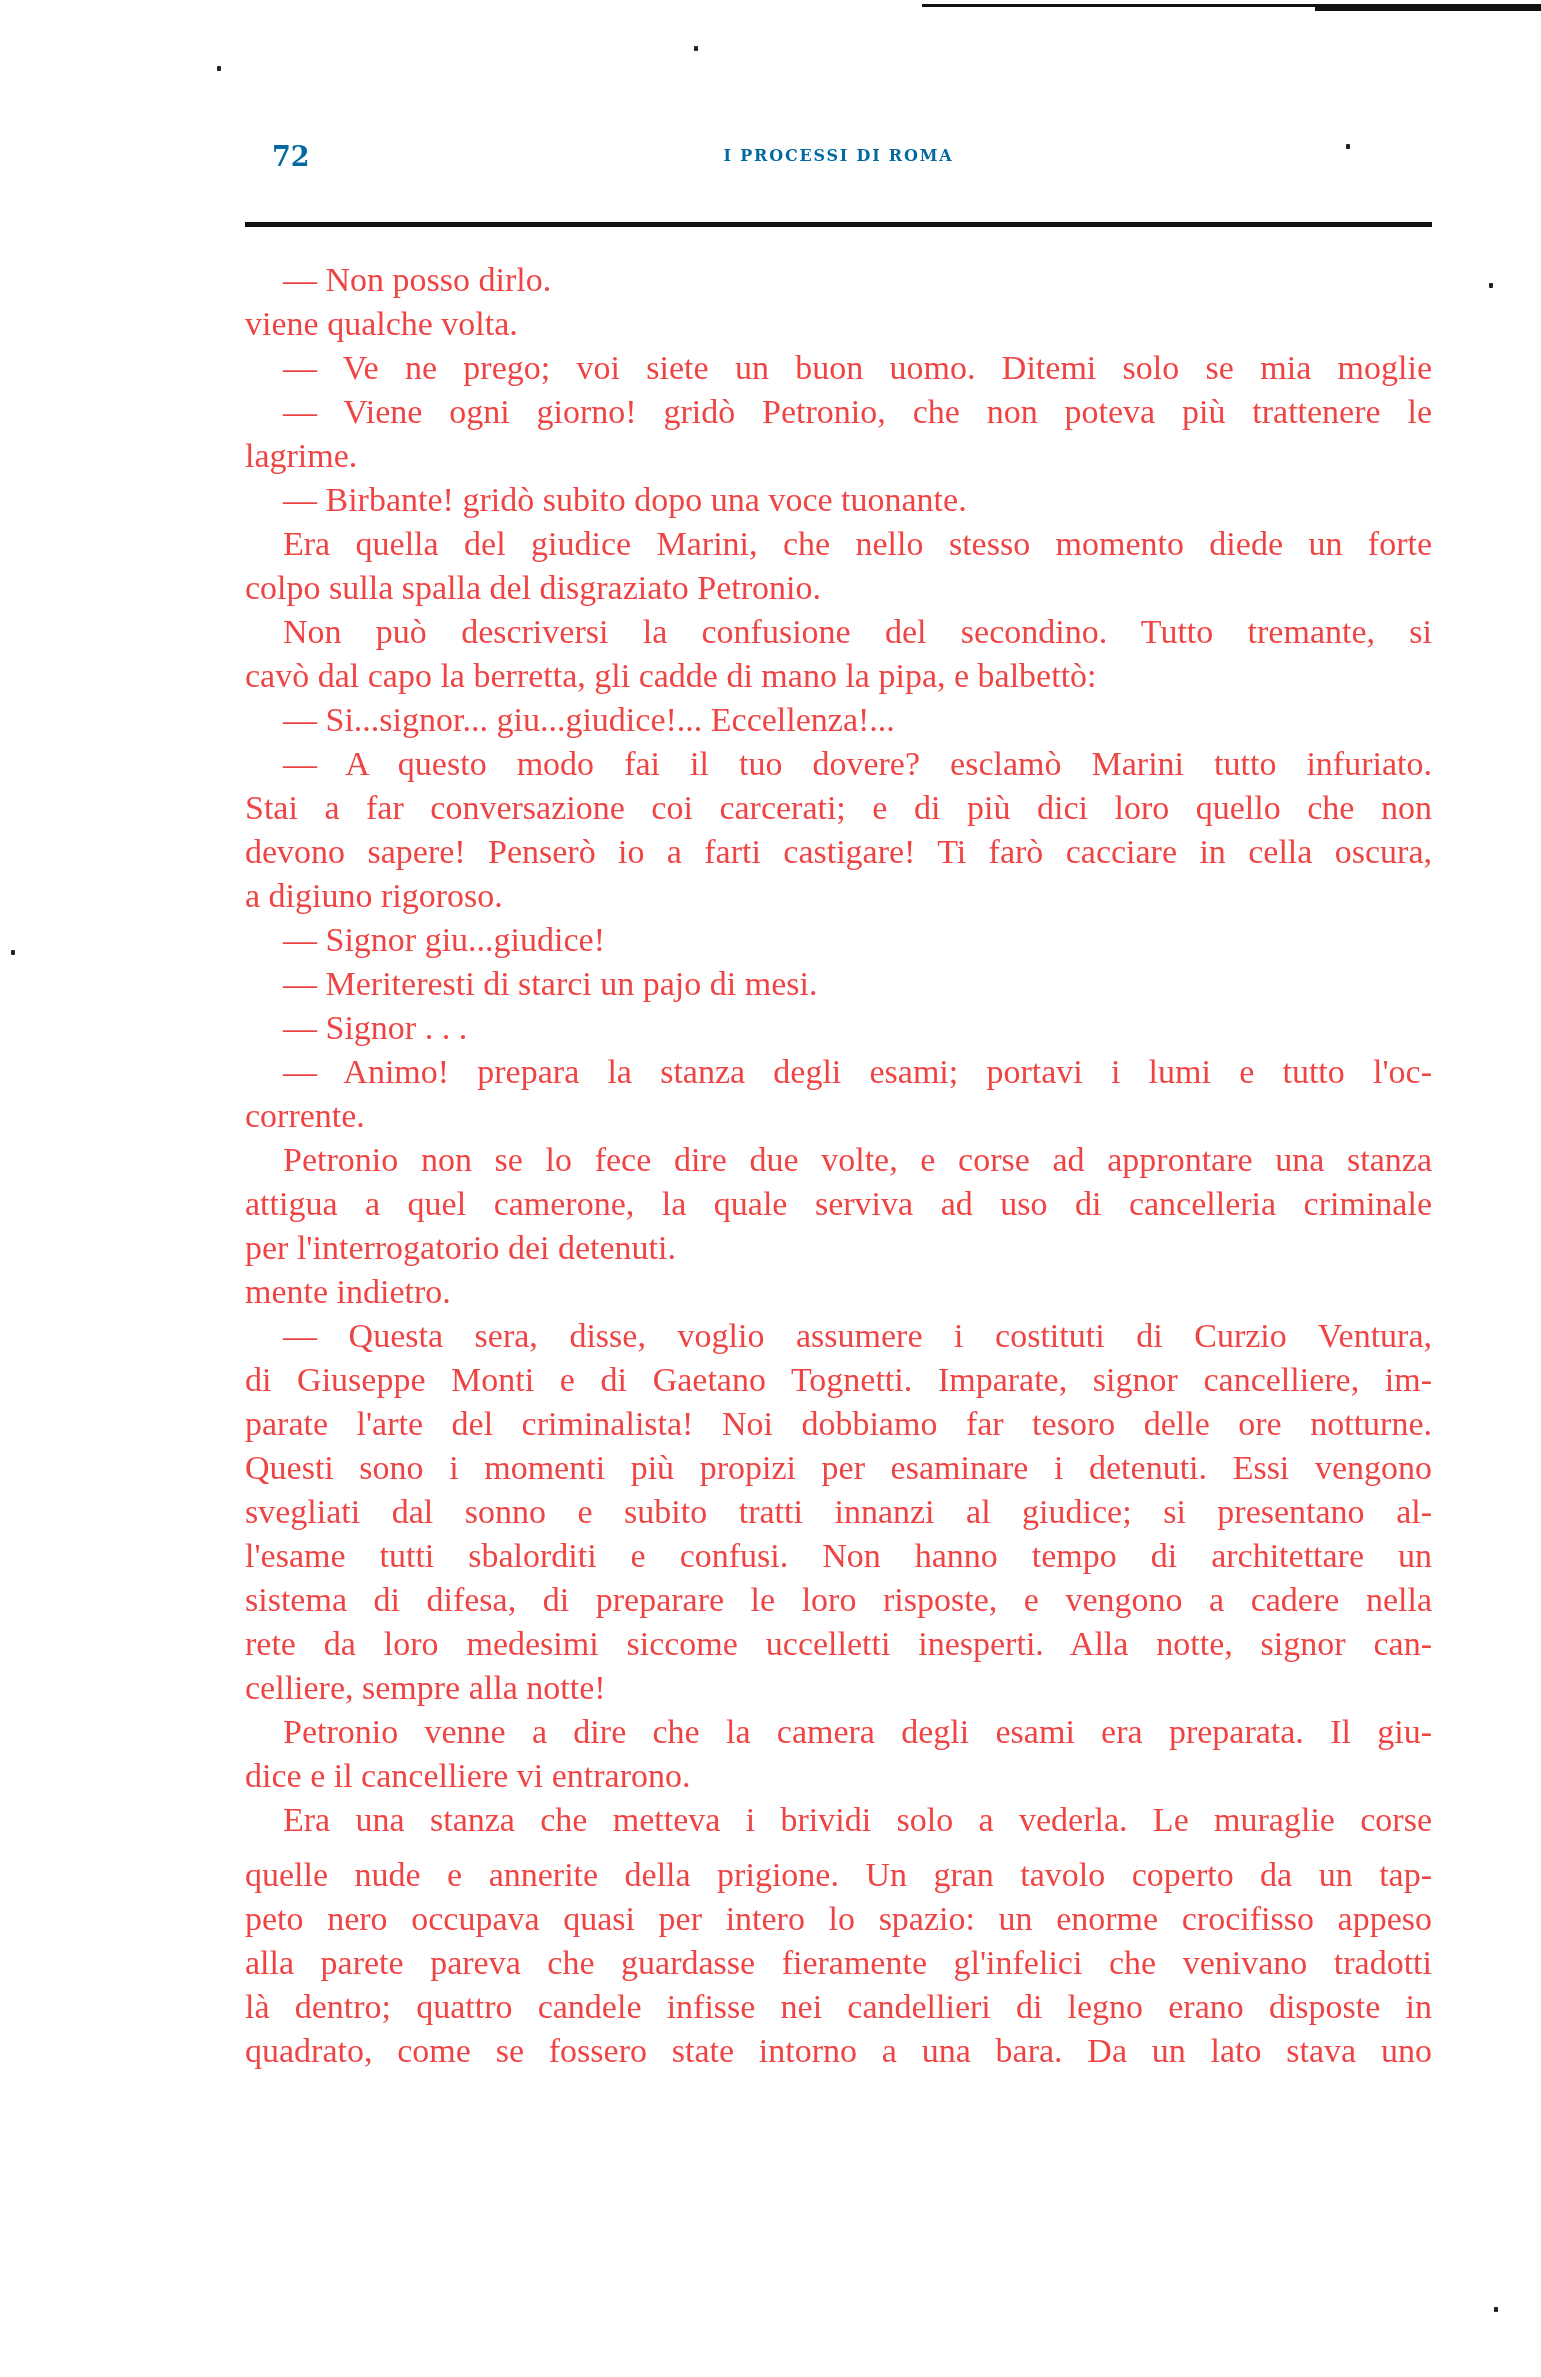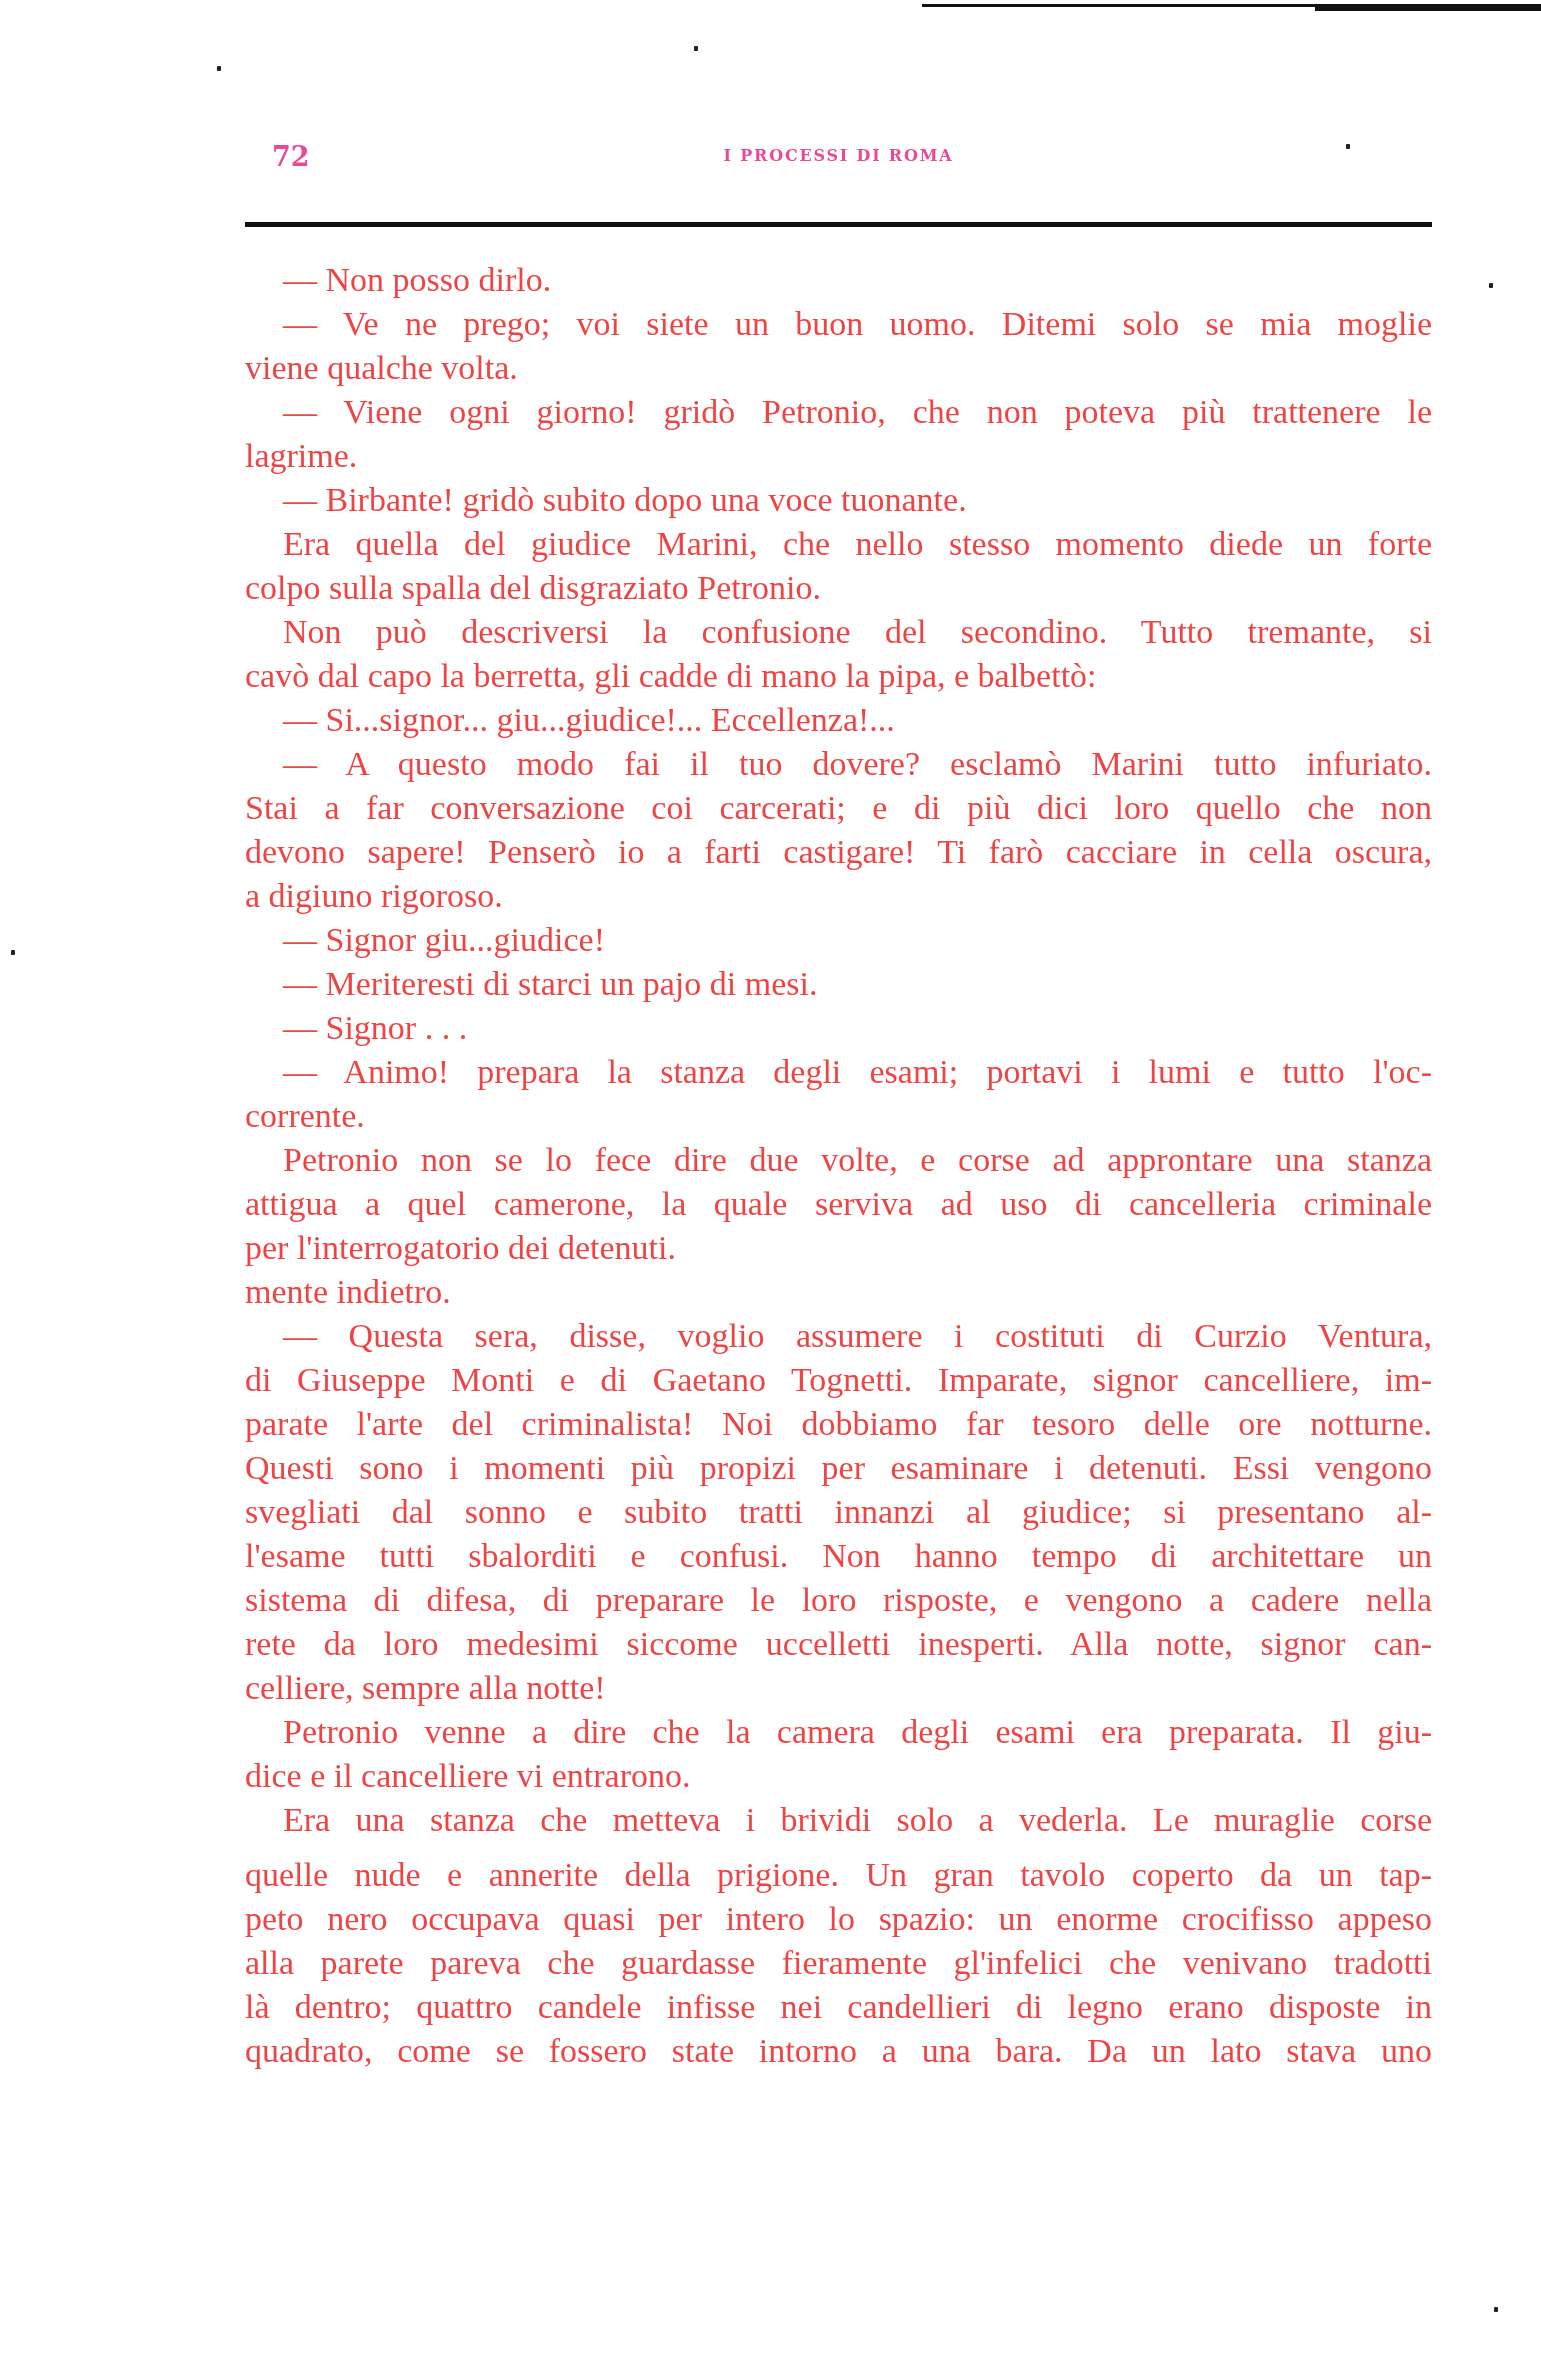--- a/index.html
+++ b/index.html
@@ -2,21 +2,21 @@
 <html style="font-size:14.6px"><head>
 <meta charset="utf-8">
 <style>
   html, body { margin: 0; padding: 0; background: #ffffff; }
   body { width: 1542px; height: 2377px; position: relative; overflow: hidden; }
   .scan-edge { position: absolute; top: 3.7px; left: 922px; width: 619px; height: 3.7px; background: #111; }
   .scan-edge2 { position: absolute; top: 5.5px; left: 1315px; width: 227px; height: 5.5px; background: #111; }
   .speck { position: absolute; width: 3.7px; height: 4.6px; background: #222; border-radius: 0.9px; }
   .page { position: absolute; left: 245px; top: 0; width: 1187px; }
   .header { position: absolute; top: 137px; left: 0; width: 1187px; height: 37px;
-            font-family: "DejaVu Serif", serif; color: #ec4899; }
+            font-family: "DejaVu Serif", serif; color: #0369a1; }
   .page-num { position: absolute; left: 27px; top: 3.7px; font-size: 27px; font-weight: bold; }
   .running-title { position: absolute; left: 0; width: 1187px; text-align: center; top: 9px;
                    font-size: 16px; letter-spacing: 1.8px; font-weight: bold; }
   .rule { position: absolute; top: 222px; left: 0; width: 1187px; height: 4.6px; background: #111; }
   .body-text { position: absolute; top: 258px; left: 0; width: 1187px;
                font-family: "Liberation Serif", serif; font-size: 34px; line-height: 44px;
                color: #ef4444; text-align: justify; }
   .line { display: block; height: 44px; white-space: nowrap; text-align-last: justify; text-align: justify; }
   .line.short { text-align-last: left; }
   .line.indent { padding-left: 38px; }
@@ -34,22 +34,22 @@
 <div class="speck" style="left:11px;top:950px"></div>
 
 <div class="page">
   <div class="header">
     <span class="page-num">72</span>
     <div class="running-title">I PROCESSI DI ROMA</div>
   </div>
   <div class="rule"></div>
   <div class="body-text" id="body-text">
       <span class="line indent short" style="white-space: nowrap;">— Non posso dirlo.</span>
+      <span class="line short" style="white-space: nowrap;">viene qualche volta.</span>
       <span class="line indent" style="white-space: nowrap;">— Ve ne prego; voi siete un buon uomo. Ditemi solo se mia moglie</span>
-      <span class="line short" style="white-space: nowrap;">viene qualche volta.</span>
       <span class="line indent" style="white-space: nowrap;">— Viene ogni giorno! gridò Petronio, che non poteva più trattenere le</span>
       <span class="line short" style="white-space: nowrap;">lagrime.</span>
       <span class="line indent short" style="white-space: nowrap;">— Birbante! gridò subito dopo una voce tuonante.</span>
       <span class="line indent" style="white-space: nowrap;">Era quella del giudice Marini, che nello stesso momento diede un forte</span>
       <span class="line short" style="white-space: nowrap;">colpo sulla spalla del disgraziato Petronio.</span>
       <span class="line indent" style="white-space: nowrap;">Non può descriversi la confusione del secondino. Tutto tremante, si</span>
       <span class="line short" style="white-space: nowrap;">cavò dal capo la berretta, gli cadde di mano la pipa, e balbettò:</span>
       <span class="line indent short" style="white-space: nowrap;">— Si...signor... giu...giudice!... Eccellenza!...</span>
       <span class="line indent" style="white-space: nowrap;">— A questo modo fai il tuo dovere? esclamò Marini tutto infuriato.</span>
       <span class="line" style="white-space: nowrap;">Stai a far conversazione coi carcerati; e di più dici loro quello che non</span>

